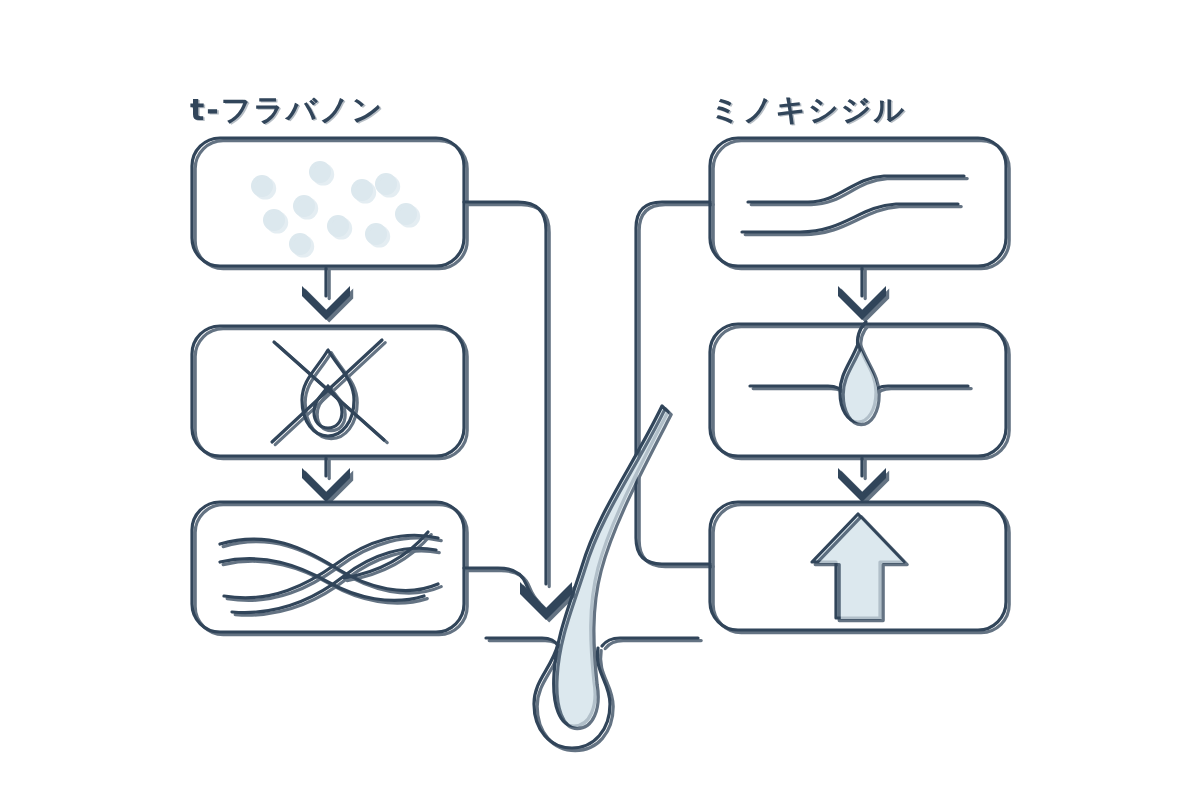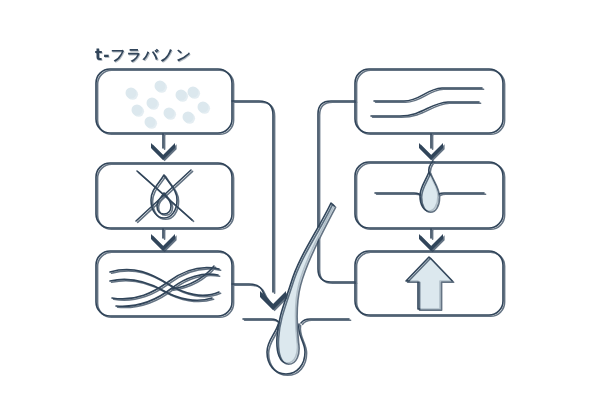--- a/index.html
+++ b/index.html
@@ -24,20 +24,21 @@
   .head{fill:var(--stroke,#31455a);stroke:none;}
   .dup{opacity:.75;}
 </style>
 </head>
 <body>
 
 <div class="stage" style="--stroke: #31455a; --light: #dce8ee; --bg: #ffffff;">
 
   <div class="col-title left">t-フラバノン</div>
 
+  <div class="col-title right">ミノキシジル</div>
 
   <svg width="600" height="400" viewBox="0 0 600 400">
     <g id="art">
 
       <g>
         <path class="s" d="M232,101 H259 Q273,101 273,115 V292"></path>
         <path class="s" d="M232,284 H249 Q260,284 263,292 Q265,297 268,300"></path>
         <polygon class="head" points="260,291 273,304 286,291 286,297 273,310 260,297"></polygon>
       </g>
       <g>

